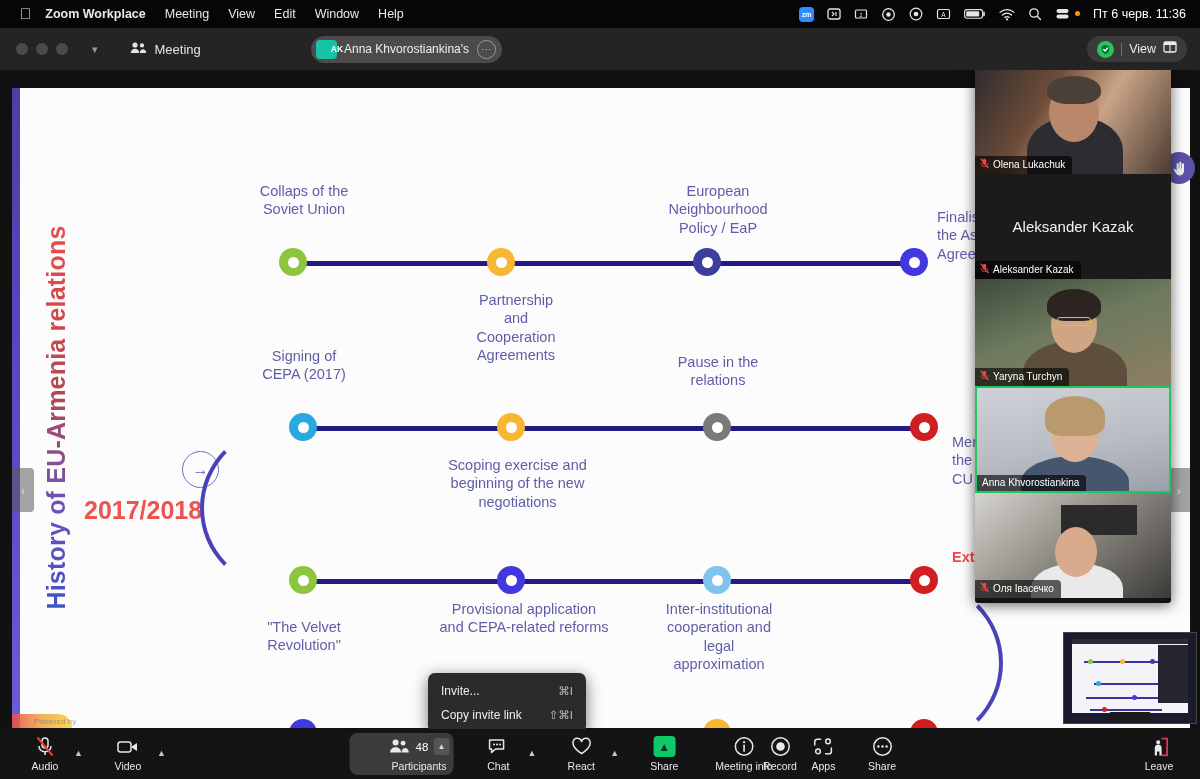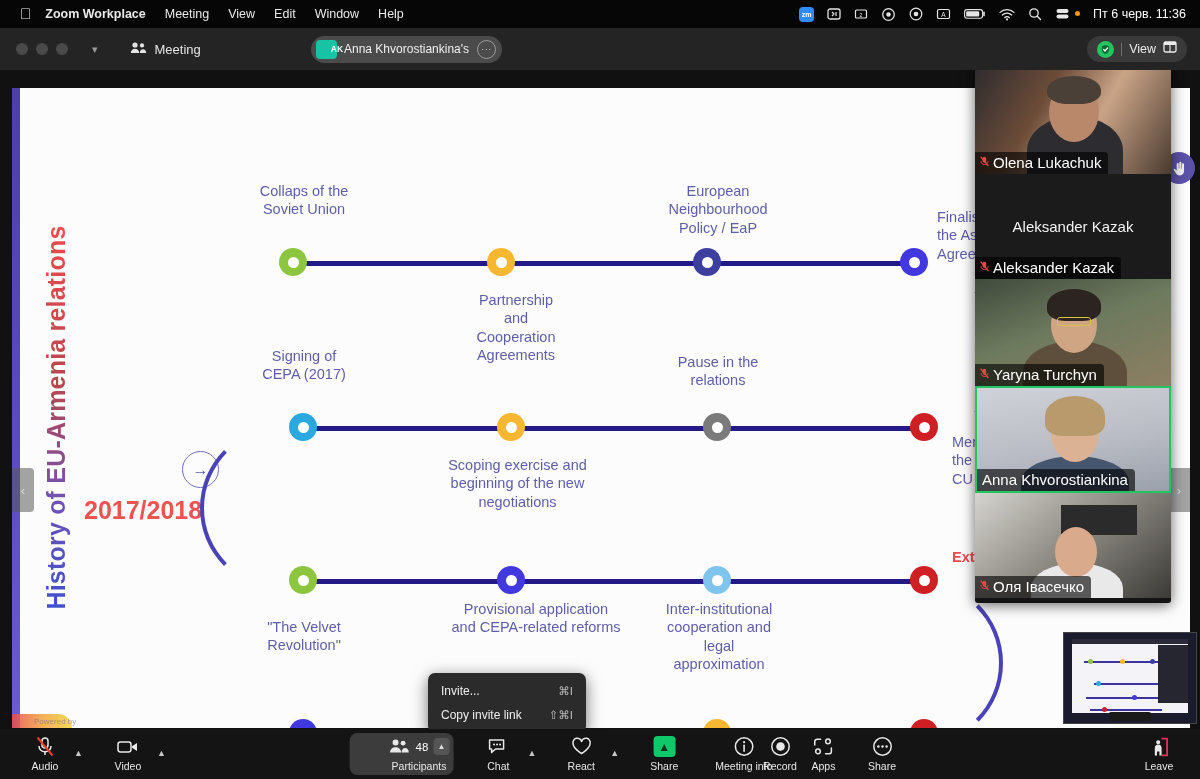--- a/index.html
+++ b/index.html
@@ -183,21 +183,21 @@
     box-shadow: 0 2px 14px rgba(0,0,0,.6);
   }
   .tile { position: relative; width: 100%; flex: 0 0 auto; overflow: hidden; }
   .tile .bg { position: absolute; inset: 0; }
   .tile.active { border: 2.5px solid #22c55e; text-align: right; }
   .namebar {
     position: absolute; left: 0; bottom: 0; display: flex; align-items: center;
     gap: 4px; background: rgba(0,0,0,.62); padding: 2.5px 7px 3px 5px;
     border-radius: 0 4px 0 0; max-width: 100%;
   }
-  .namebar .nm { color: #fff; font-size: 15px; white-space: nowrap; }
+  .namebar .nm { color: #fff; font-size: 10px; white-space: nowrap; }
   .mic-muted { color: #f04444; font-size: 10px; line-height: 1; }
   .avatar-name {
     position: absolute; inset: 0; display: flex; align-items: center;
     justify-content: center; color: #f2f2f2; font-size: 15px;
   }
 
   
   .p-face { position: absolute; border-radius: 50%; }
   .p-body { position: absolute; border-radius: 50% 50% 0 0; }
 
@@ -422,21 +422,21 @@
 
       <div class="connector" style="left:188px; top:338px; width:120px; height:164px; border-color:#4a42b8; border-right-color:transparent; border-top-color:transparent; border-bottom-color:transparent; border-radius:90px 0 0 90px;"></div>
 
       <div class="rail" style="left:280px; top:491px; width:625px;"></div>
       <div class="node" style="left:277px; top:478px; background:#8cc63f;"></div>
       <div class="node" style="left:485px; top:478px; background:#4238e0;"></div>
       <div class="node" style="left:691px; top:478px; background:#7fc4ec;"></div>
       <div class="node" style="left:898px; top:478px; background:#cf1f22;"></div>
 
       <div class="tl-label" style="left:213px; top:530px; width:158px;">"The Velvet<br>Revolution"</div>
-      <div class="tl-label" style="left:420px; top:512px; width:208px;">Provisional application<br>and CEPA-related reforms</div>
+      <div class="tl-label" style="left:408px; top:512px; width:208px;">Provisional application<br>and CEPA-related reforms</div>
       <div class="tl-label" style="left:621px; top:512px; width:172px;">Inter-institutional<br>cooperation and<br>legal<br>approximation</div>
       <div class="tl-label red left-al" style="left:940px; top:460px; width:110px;">Exte</div>
 
       <div class="connector" style="left:845px; top:492px; width:146px; height:166px; border-color:#4a42b8; border-left-color:transparent; border-top-color:transparent; border-bottom-color:transparent; border-radius:0 90px 90px 0;"></div>
 
       <div class="node" style="left:277px; top:631px; background:#4238e0;"></div>
       <div class="node" style="left:485px; top:631px; background:#29a9e0;"></div>
       <div class="node" style="left:691px; top:631px; background:#f7b731;"></div>
       <div class="node" style="left:898px; top:631px; background:#cf1f22;"></div>
 

